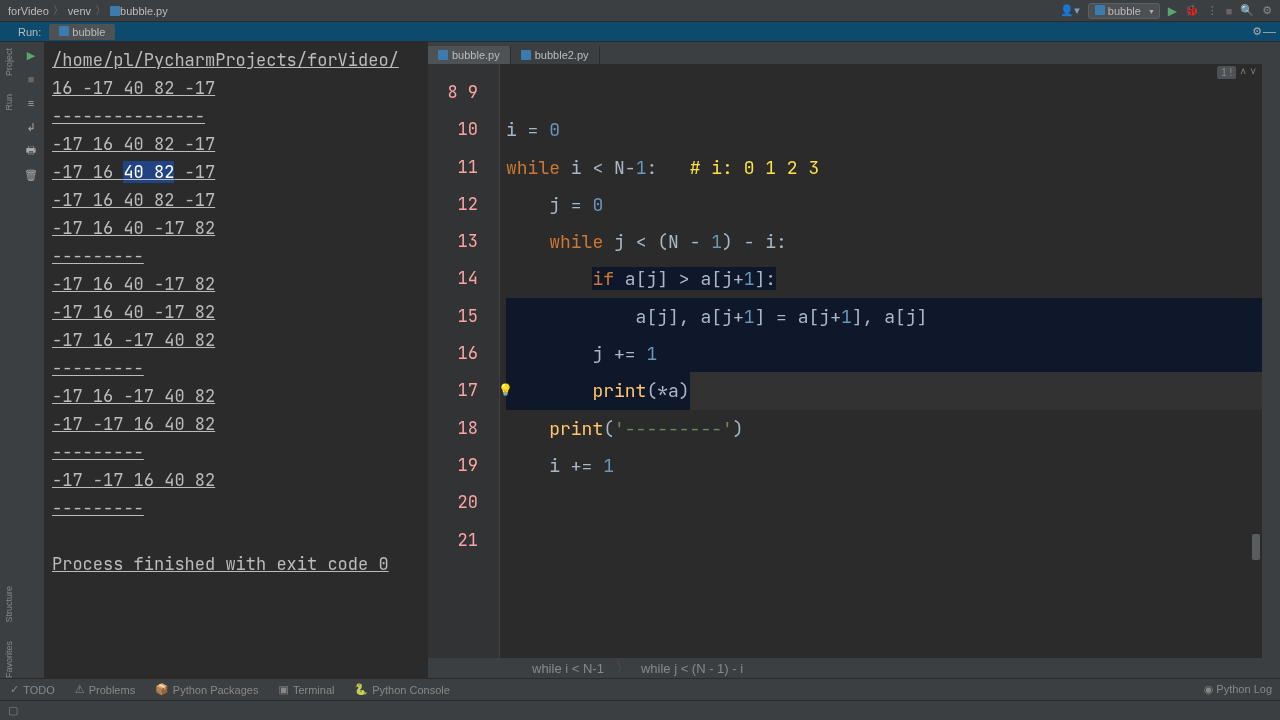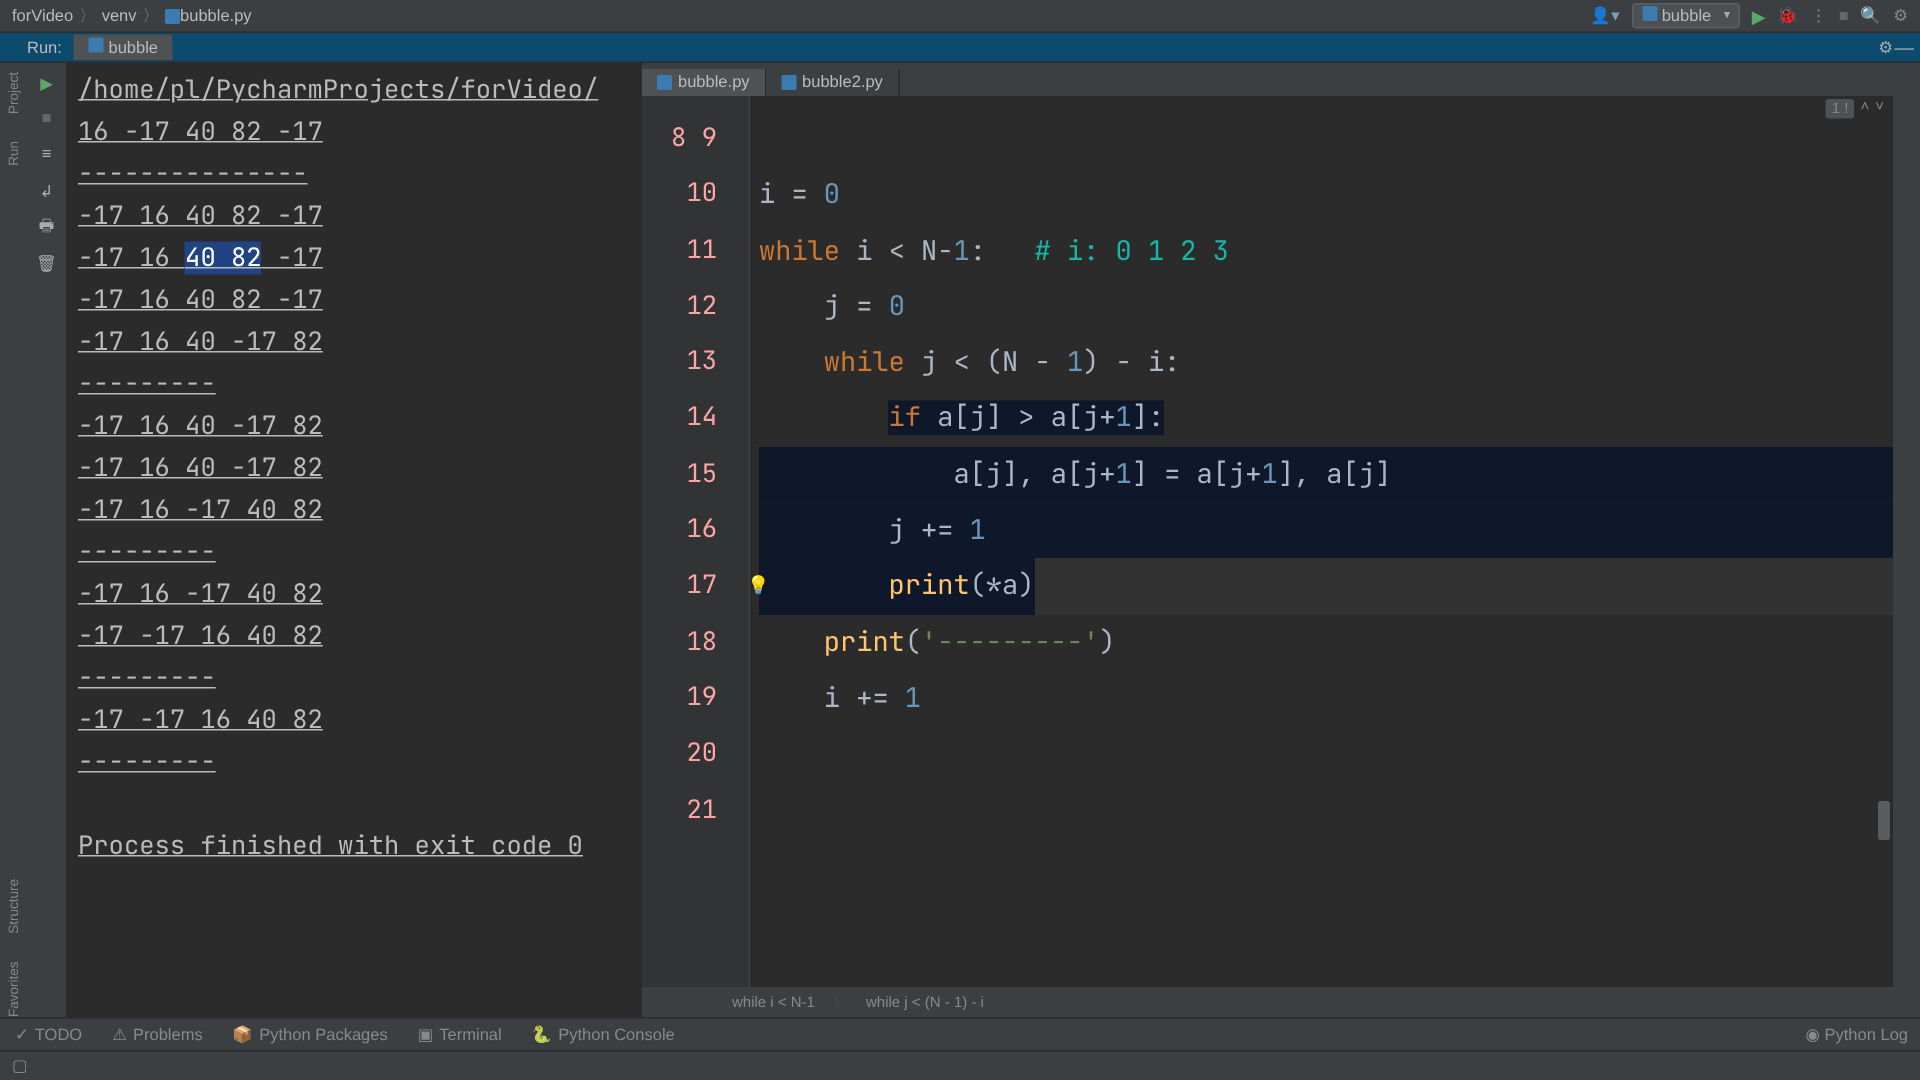--- a/index.html
+++ b/index.html
@@ -43,29 +43,29 @@
   .editor-body { flex:1; display:flex; background:#2b2b2b; position: relative; }
   .editor-topright { position:absolute; right:6px; top:2px; display:flex; gap:4px; font-size:10px; color:#888; }
   .gutter { width: 60px; background:#313335; text-align: right; padding: 10px 10px 0 0; font-family:"JetBrains Mono","Consolas",monospace; font-size: 17px; line-height: 37.3px; color:#fca5a5; }
   .fold-strip { width: 12px; background: #313335; border-right: 1px solid #414141; }
   .code { flex:1; padding: 10px 0 0 6px; font-family:"JetBrains Mono","Consolas",monospace; font-size: 18px; line-height: 37.3px; position: relative; }
   .code-line { white-space: pre; }
   .tok-kw { color:#cc7832; }
   .tok-num { color:#6897bb; }
   .tok-fn { color:#ffc66d; }
   .tok-str { color:#6a8759; }
-  .tok-cmt { color:#14b8a6; }
+  .tok-cmt { color:#fde047; }
   .tok-op { color:#a9b7c6; }
   .tok-id { color:#a9b7c6; }
   .sel-bg { background:#0f172a; }
   .caret-line { background:#323232; }
   .bulb { position:absolute; left:-2px; color:#f0a732; font-size:12px; }
   
   
-  .ed-crumbs { height: 20px; background:#3c3f41; font-size:10px; color:#888; display:flex; align-items:center; padding-left: 60px; gap: 12px; }
+  .ed-crumbs { height: 20px; background:#3c3f41; font-size:13px; color:#888; display:flex; align-items:center; padding-left: 104px; gap: 12px; }
   .ed-crumbs span { cursor:pointer; }
   
   
   .bottom-bar { height: 22px; background:#3c3f41; display:flex; align-items:center; font-size:11px; color:#888; border-top:1px solid #2b2b2b; }
   .bottom-bar .btab { padding:0 10px; display:flex; align-items:center; gap:4px; cursor:pointer; }
   .bottom-bar .right { margin-left:auto; padding-right:8px; display:flex; gap:4px; align-items:center; }
   
   
   .status-bar { height: 20px; background:#3c3f41; border-top:1px solid #2b2b2b; display:flex; align-items:center; font-size:11px; color:#888; padding: 0 8px; }
   .status-bar .r { margin-left:auto; display:flex; gap:16px; }

